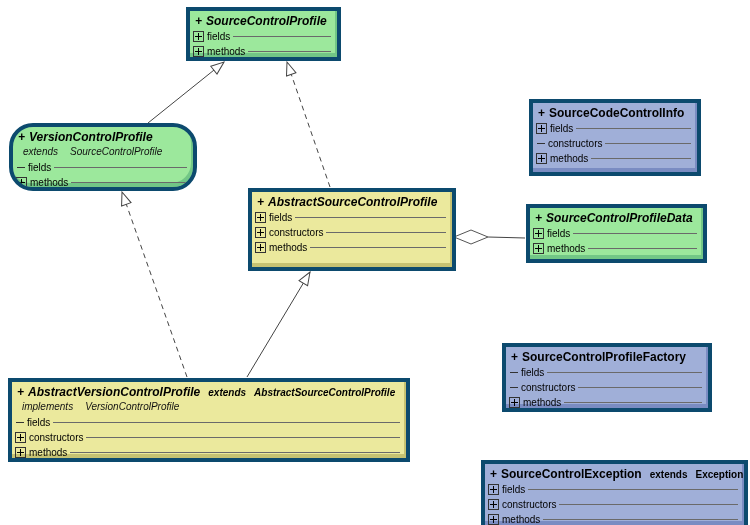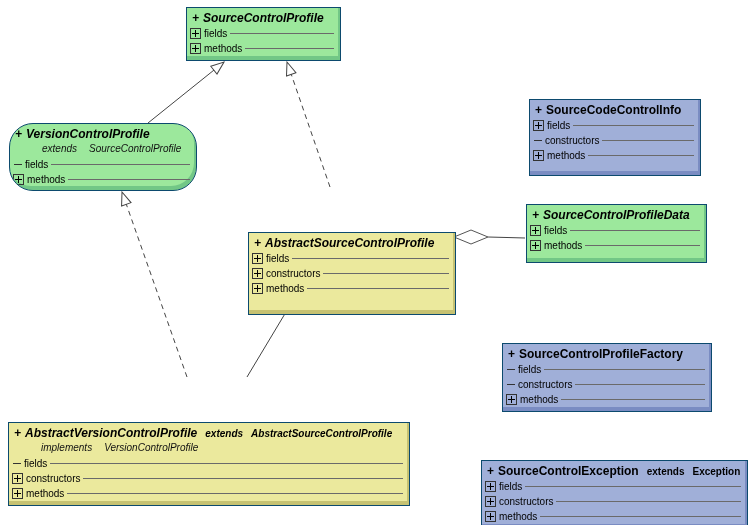--- a/index.html
+++ b/index.html
@@ -2,35 +2,35 @@
 <html><head>
 <meta charset="utf-8">
 <style>
   html,body{margin:0;padding:0;background:#ffffff;}
   #canvas{
     position:relative;width:750px;height:525px;background:#ffffff;
     font-family:"Liberation Sans",sans-serif;overflow:hidden;
   }
   svg.wires{position:absolute;left:0;top:0;z-index:0;}
   .uml-class{
-    position:absolute;z-index:1;border:1px solid #0c4a6e;
+    position:absolute;z-index:1;border:4px solid #0c4a6e;
     box-sizing:border-box;overflow:hidden;
   }
   .green{background:#9ce89c;box-shadow:inset -2px -4px 0 0 #72c786;}
-  .yellow{background:#ebe99d;box-shadow:inset -2px -4px 0 0 #c6c272;margin-top:44px;}
+  .yellow{background:#ebe99d;box-shadow:inset -2px -4px 0 0 #c6c272;}
   .blue{background:#a0afd8;box-shadow:inset -2px -4px 0 0 #7a8cc2;}
   .title{
     padding:3px 4px 0 5px;font-weight:bold;font-size:12px;line-height:15px;
     color:#000;white-space:nowrap;
   }
   .iface .tname,.iface .vis,.iface .rel,.iface .inline-rel{font-style:italic;}
   .vis{margin-right:4px;}
   .rel{
     font-size:10px;font-weight:normal;line-height:13px;color:#111;
-    padding:0 0 2px 32px;white-space:nowrap;
+    padding:0 0 2px 10px;white-space:nowrap;
   }
   .rel .kw{margin-right:12px;}
   .inline-rel{font-weight:bold;font-size:10px;margin-left:8px;}
   .inline-rel .kw{margin-right:8px;}
   .crow{display:flex;align-items:center;height:15px;padding:0 6px 0 3px;}
   .crow .lbl{font-size:10px;color:#000;margin:0 3px 0 3px;white-space:nowrap;}
   .expander{width:9px;height:9px;border:1px solid #333;position:relative;flex:0 0 auto;box-sizing:content-box;background:transparent;}
   .expander::before{content:"";position:absolute;left:1px;right:1px;top:4px;height:1px;background:#000;}
   .expander::after{content:"";position:absolute;top:1px;bottom:1px;left:4px;width:1px;background:#000;}
   .dashicon{width:8px;height:1px;background:#333;flex:0 0 auto;margin-left:1px;}

